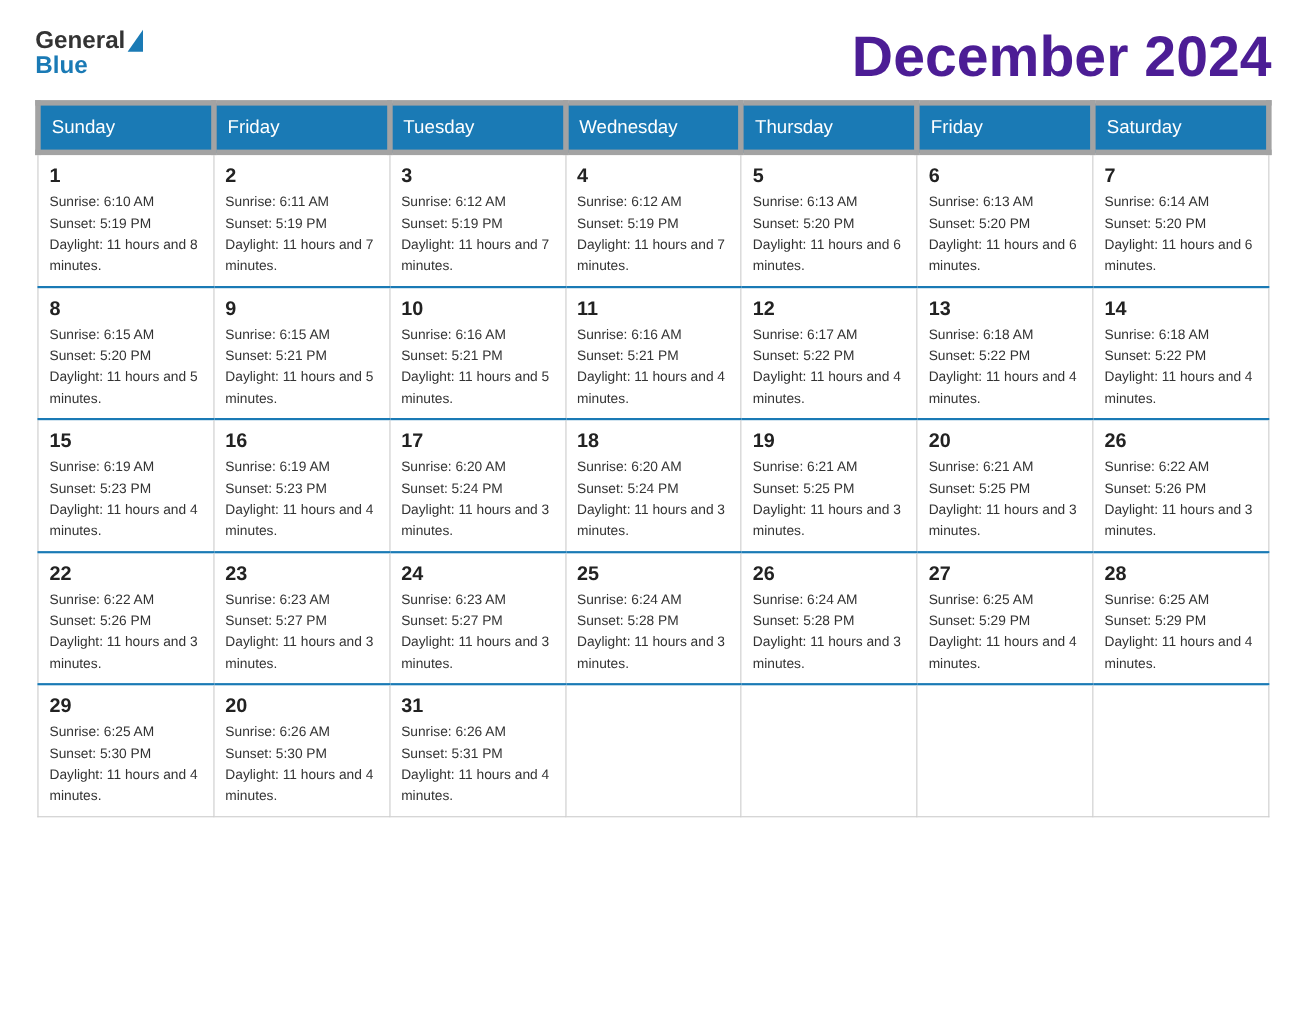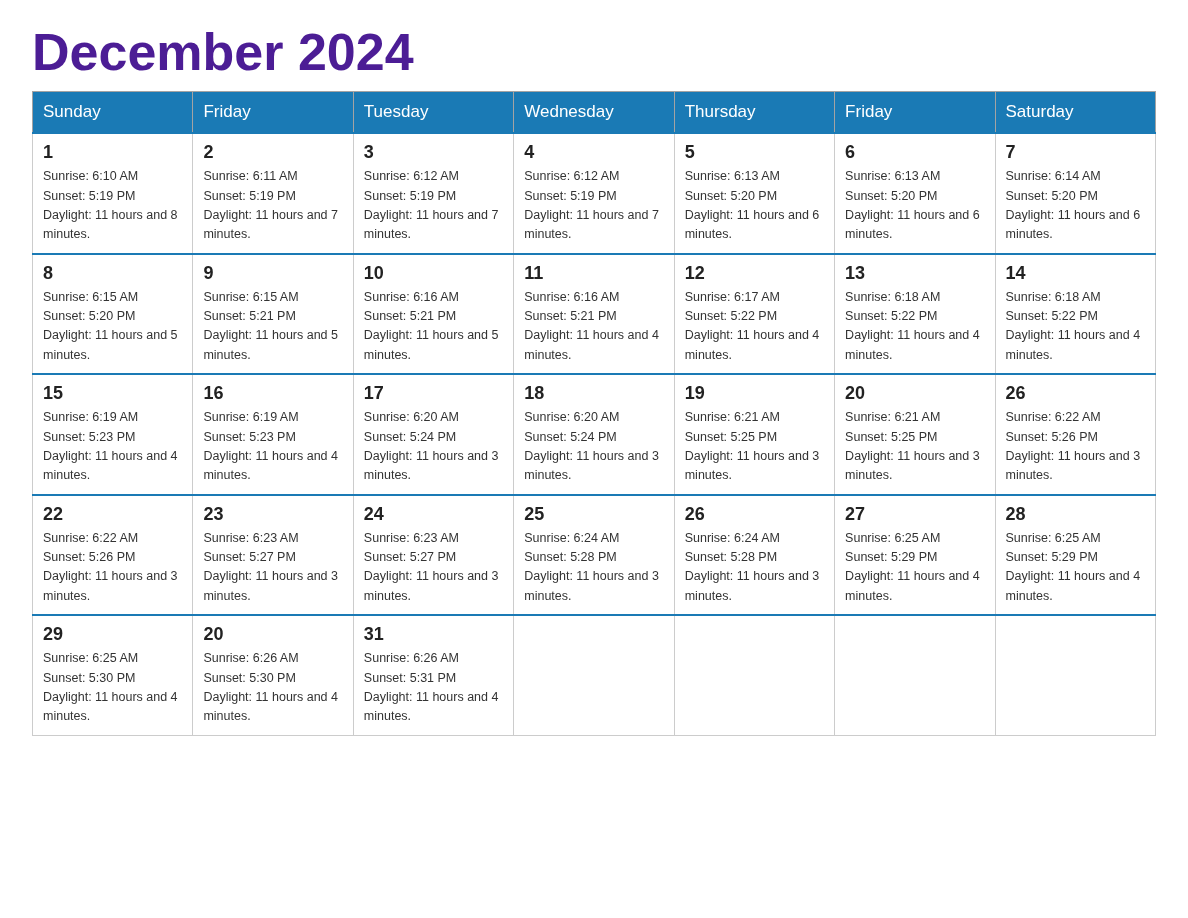--- a/index.html
+++ b/index.html
@@ -50,21 +50,21 @@
       border-collapse: collapse;
       margin-top: 10px;
     }
     .calendar th {
       background-color: #1a7ab5;
       color: #fff;
       font-size: 17px;
       font-weight: normal;
       padding: 10px 10px;
       text-align: left;
-      border: 1px solid #a3a3a3;
+      border: 5px solid #a3a3a3;
     }
     .calendar td {
       vertical-align: top;
       border: 1px solid #ccc;
       padding: 8px 10px;
       width: calc(100% / 7);
       min-height: 110px;
     }
     .day-number {
       font-size: 18px;
@@ -81,20 +81,31 @@
       background: #fff;
     }
     .week-row td {
       border-top: 2px solid #1a7ab5;
     }
   </style>
 </head>
 <body>
 
 <div class="header-row">
+  <div class="logo">
+    <div style="display:flex; flex-direction:column; align-items:flex-end;">
+      <div style="display:flex; align-items:center;">
+        <span class="logo-text-general">General</span>
+        <div style="display:flex; flex-direction:column; margin-left:2px;">
+          <div style="width:0; height:0; border-left:14px solid transparent; border-bottom:20px solid #1a7ab5; align-self:flex-end;"></div>
+        </div>
+      </div>
+      <span class="logo-text-blue" style="align-self:flex-start; margin-top:-4px;">Blue</span>
+    </div>
+  </div>
   <div class="title-block">
     <div class="month-title">December 2024</div>
   </div>
 </div>
 
 <table class="calendar">
   <thead>
     <tr>
     <th>Sunday</th>
         <th>Friday</th>

